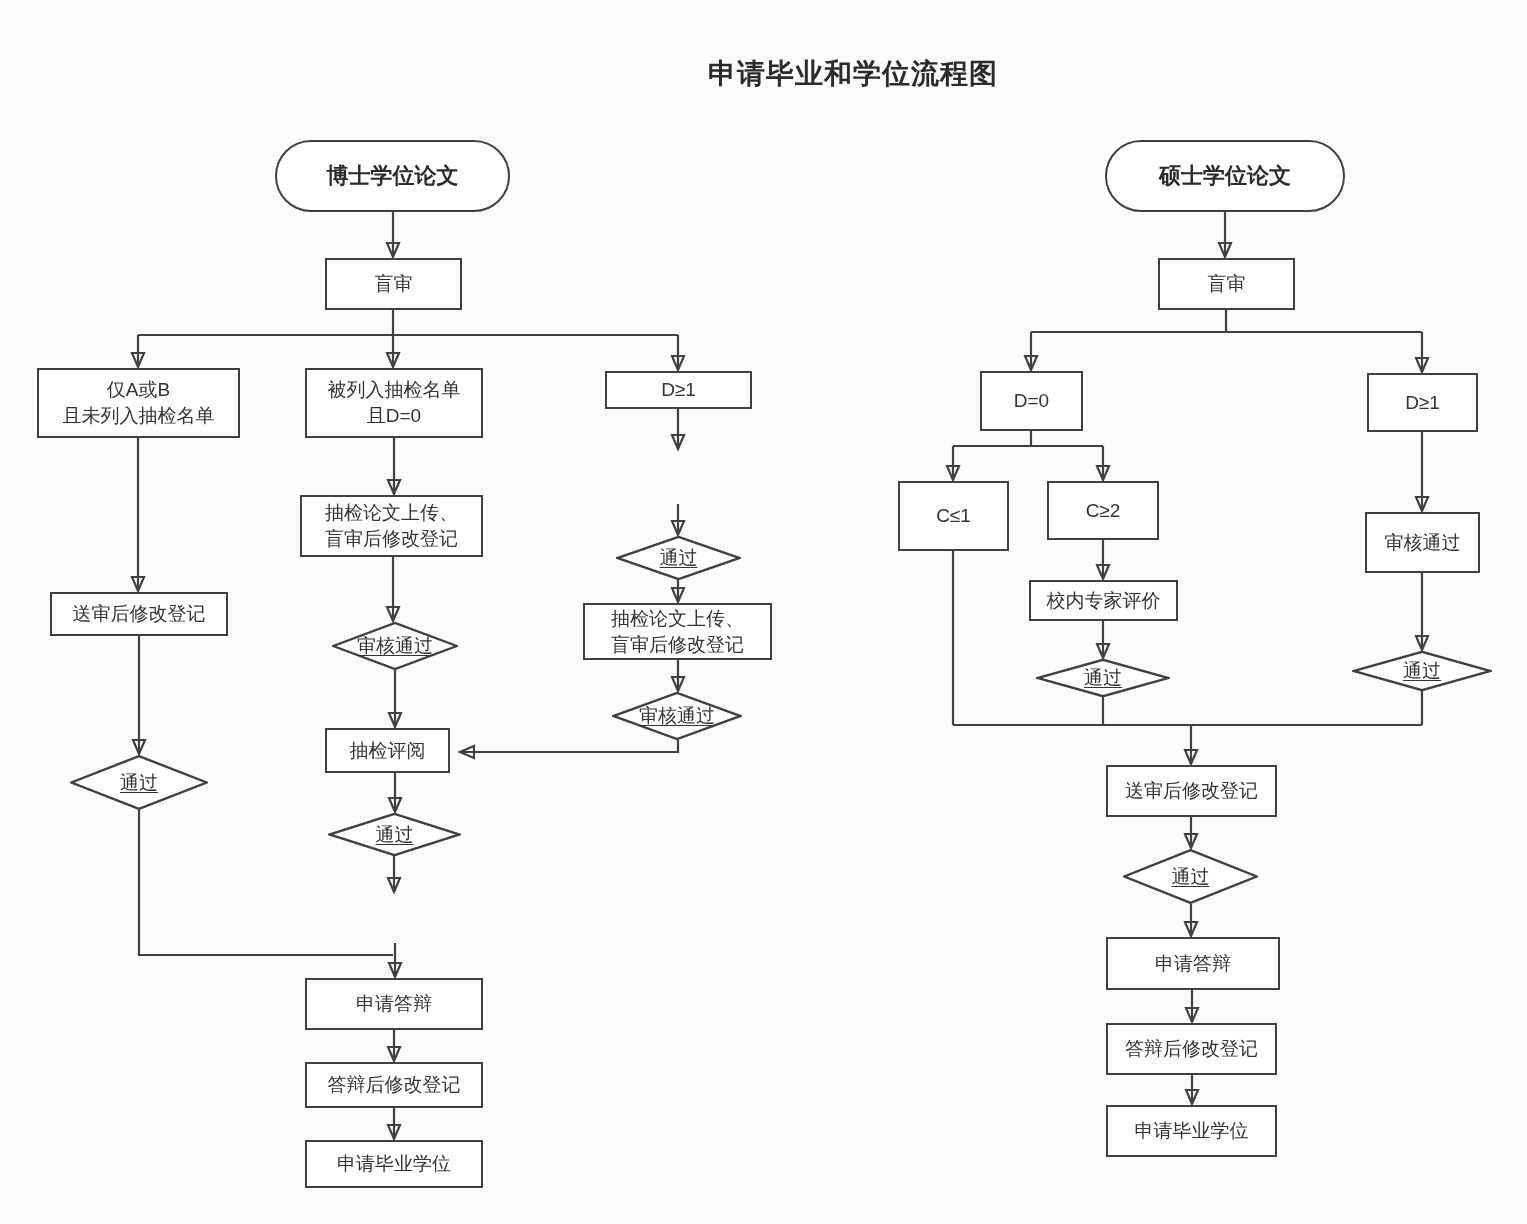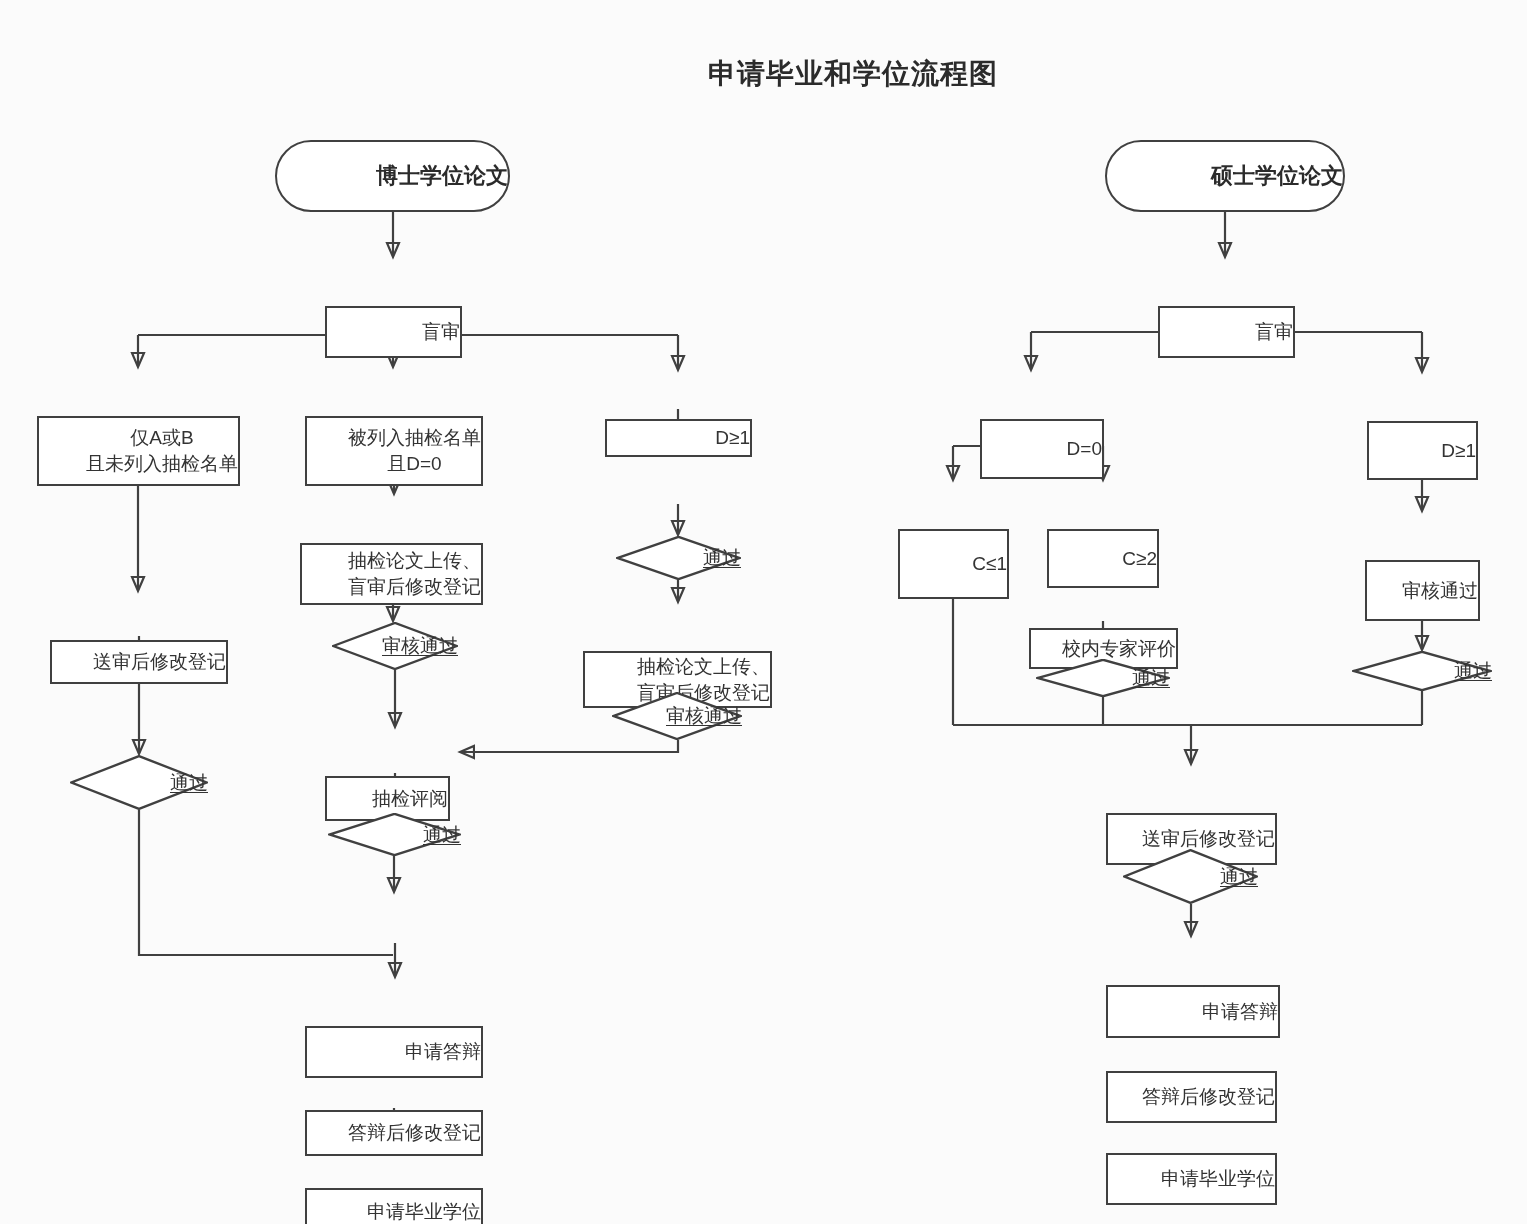--- a/index.html
+++ b/index.html
@@ -10,23 +10,23 @@
     border-radius:14px;
   }
   .title{
     position:absolute;left:553px;top:55px;width:600px;text-align:center;
     font-size:28px;font-weight:bold;color:#2b2b2b;letter-spacing:1px;z-index:2;
   }
   .edges{position:absolute;left:0;top:0;z-index:1;}
   .edges path{stroke:#404040;stroke-width:2.2;fill:none;}
   .node{
     position:absolute;box-sizing:border-box;display:flex;align-items:center;
-    justify-content:flex-end;text-align:center;z-index:2;font-size:19px;color:#333;
+    justify-content:center;text-align:center;z-index:2;font-size:19px;color:#333;
   }
-  .rect{background:#ffffff;border:2.5px solid #404040;margin-top:48px;}
+  .rect{background:#ffffff;border:2.5px solid #404040;}
   .pill{background:#ffffff;border:2.5px solid #404040;border-radius:37px;
         font-weight:bold;font-size:22px;color:#2b2b2b;}
   .diamond{background:transparent;border:none;}
   .diamond svg{position:absolute;left:0;top:0;width:100%;height:100%;}
   .diamond polygon{fill:#ffffff;stroke:#404040;stroke-width:2.4;}
   .label{white-space:pre-line;line-height:1.35;position:relative;}
   .diamond .label{text-decoration:underline;text-underline-offset:3px;}
 </style>
 </head>
 <body>
@@ -181,21 +181,21 @@
   </div>
 
   <div class="node pill" style="left:1105px;top:140px;width:240px;height:72px">
     <span class="label">硕士学位论文</span>
   </div>
 
   <div class="node rect" style="left:1158px;top:258px;width:137px;height:52px">
     <span class="label">盲审</span>
   </div>
 
-  <div class="node rect" style="left:980px;top:371px;width:124px;height:60px">
+  <div class="node rect" style="left:980px;top:371px;width:103px;height:60px">
     <span class="label">D=0</span>
   </div>
 
   <div class="node rect" style="left:1367px;top:373px;width:111px;height:59px">
     <span class="label">D≥1</span>
   </div>
 
   <div class="node rect" style="left:898px;top:481px;width:111px;height:70px">
     <span class="label">C≤1</span>
   </div>

